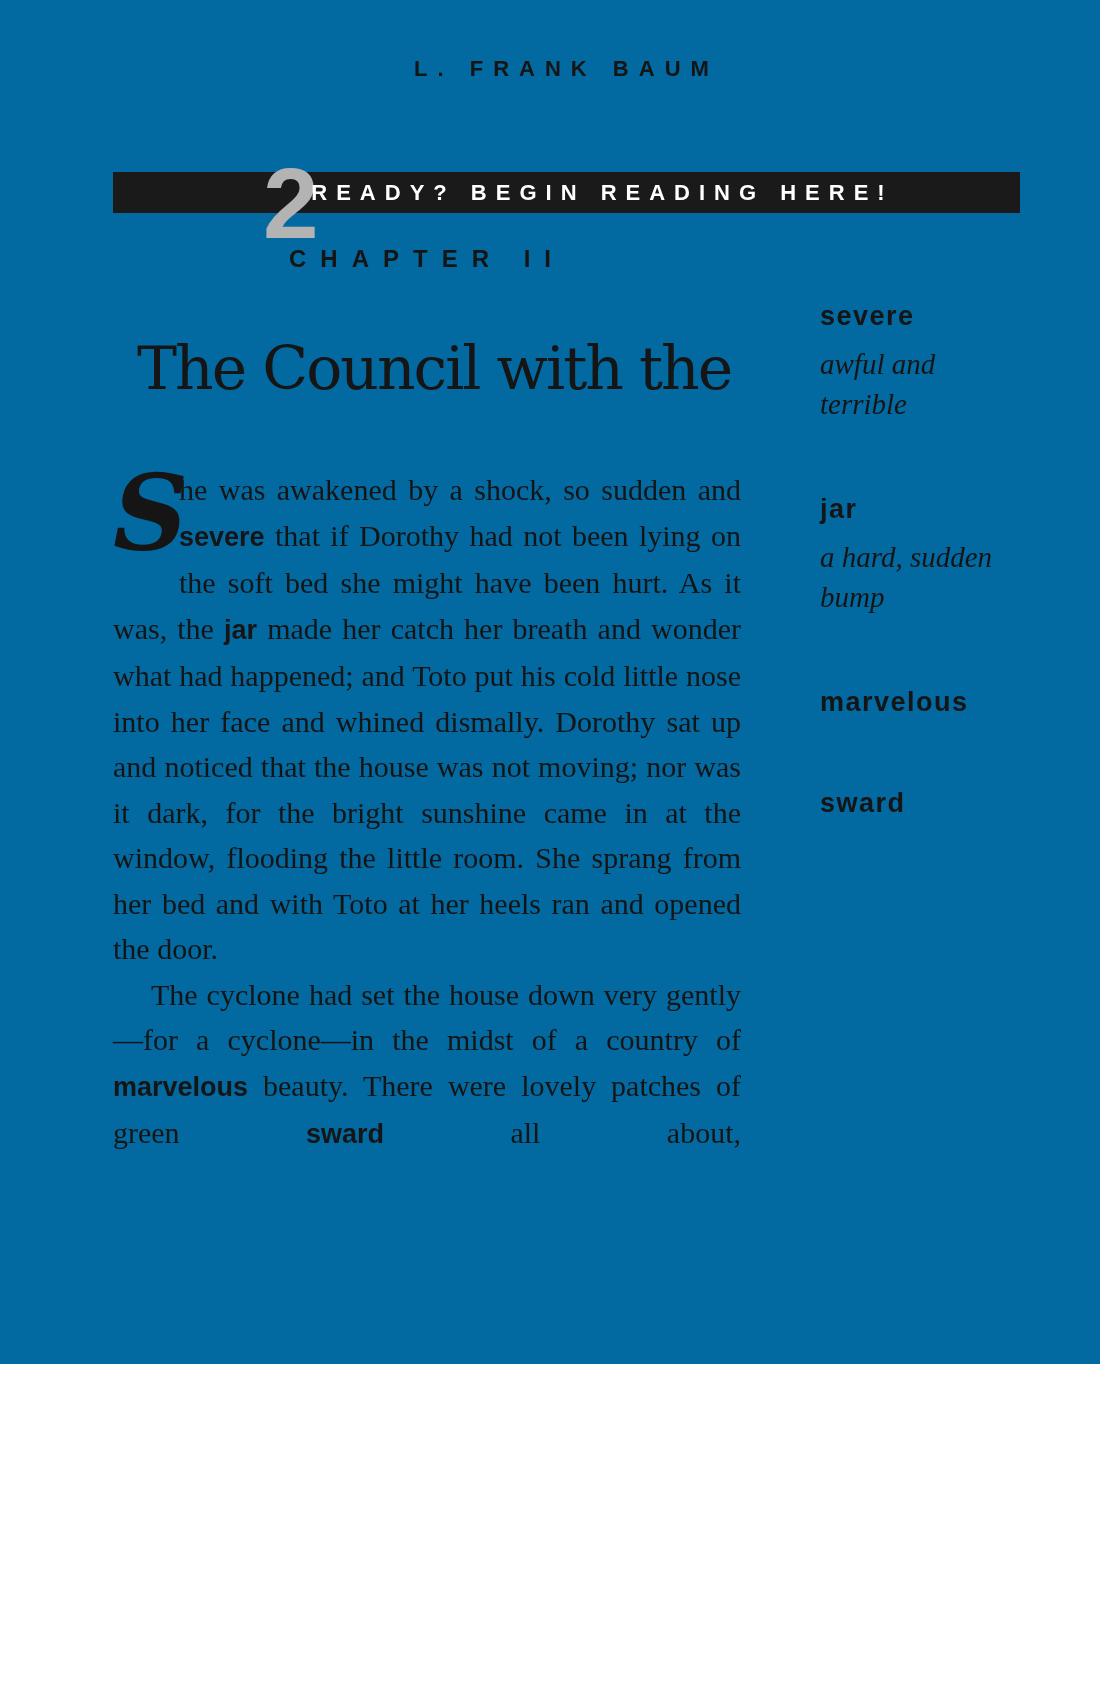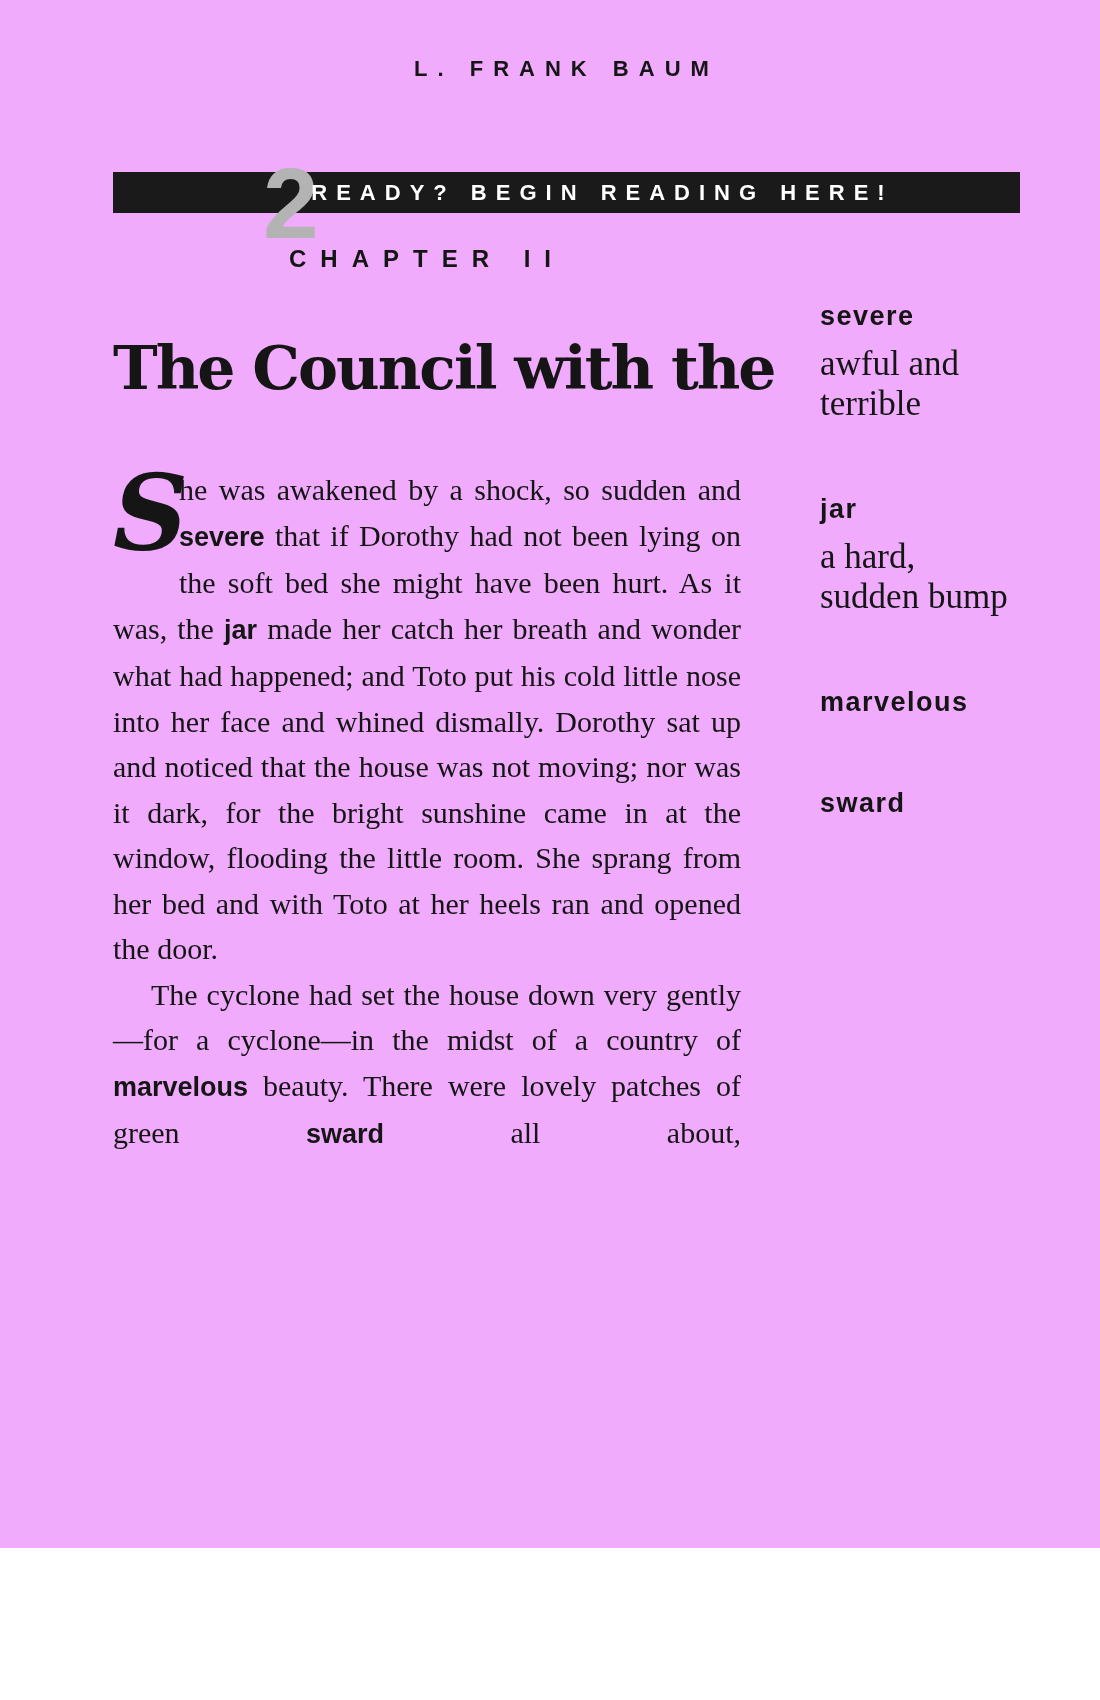--- a/index.html
+++ b/index.html
@@ -1,20 +1,20 @@
 <!DOCTYPE html>
 <html><head>
 <meta charset="utf-8">
 <style>
   html, body { margin: 0; padding: 0; background: #ffffff; }
   .page {
     position: relative;
     width: 1100px;
-    height: 1548px;
-    background: #f0abfc;
+    height: 1364px;
+    background: #0369a1;
     color: #151515;
     overflow: hidden;
     font-family: "Liberation Serif", serif;
   }
   .content {
     position: absolute;
     left: 113px;
     top: 0;
     width: 907px;
   }
@@ -68,24 +68,25 @@
     font-family: "Liberation Sans", sans-serif;
     font-weight: bold;
     font-size: 24px;
     letter-spacing: 14px;
     white-space: nowrap;
   }
   .chapter-title {
     margin-top: 40px;
     text-align: left;
     font-family: "DejaVu Serif", serif;
-    font-weight: bold;
+    font-weight: normal;
     font-size: 60px;
     line-height: 110px;
     letter-spacing: -2px;
+    margin-left: 24px;
   }
   .title-line { white-space: nowrap; }
 
   .body-text {
     margin-top: 44px;
     font-family: "Liberation Serif", serif;
     font-size: 30px;
     line-height: 45.5px;
     text-align: justify;
     hyphens: none;
@@ -113,21 +114,22 @@
   .vocab-entry { margin-bottom: 70px; }
   .vocab-term {
     font-family: "Liberation Sans", sans-serif;
     font-weight: bold;
     font-size: 27px;
     letter-spacing: 1.5px;
     margin-bottom: 12px;
   }
   .vocab-def {
     font-family: "Liberation Serif", serif;
-    font-size: 35px;
+    font-style: italic;
+    font-size: 29px;
     line-height: 40px;
   }
   .page-number {
     position: absolute;
     right: 84px;
     top: 1594px;
     font-family: Liberation Mono, monospace;
     font-weight: bold;
     font-size: 20px;
     letter-spacing: 4px;

